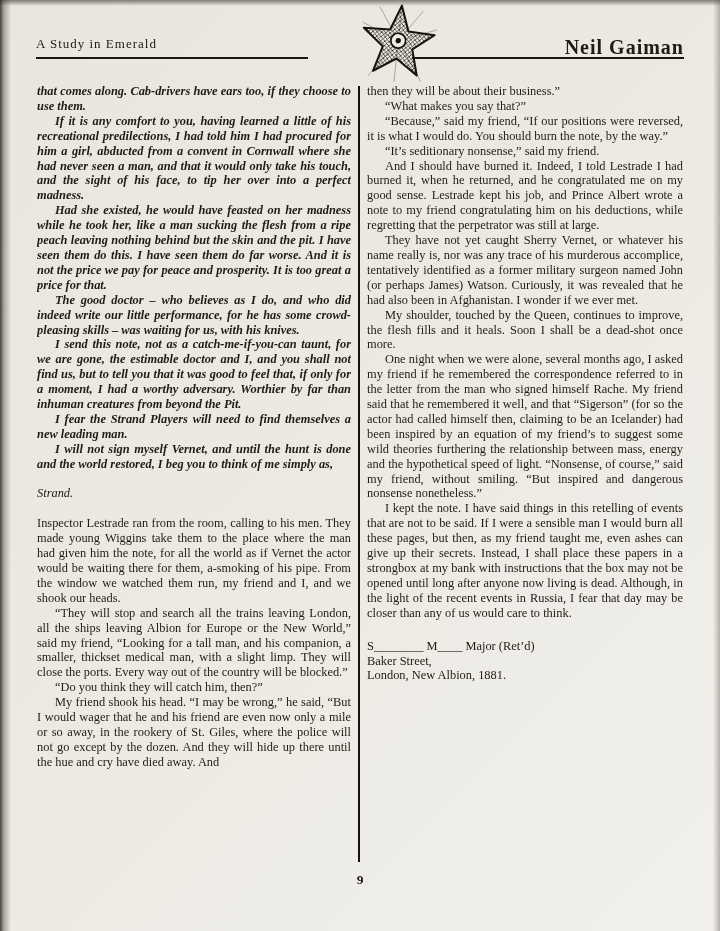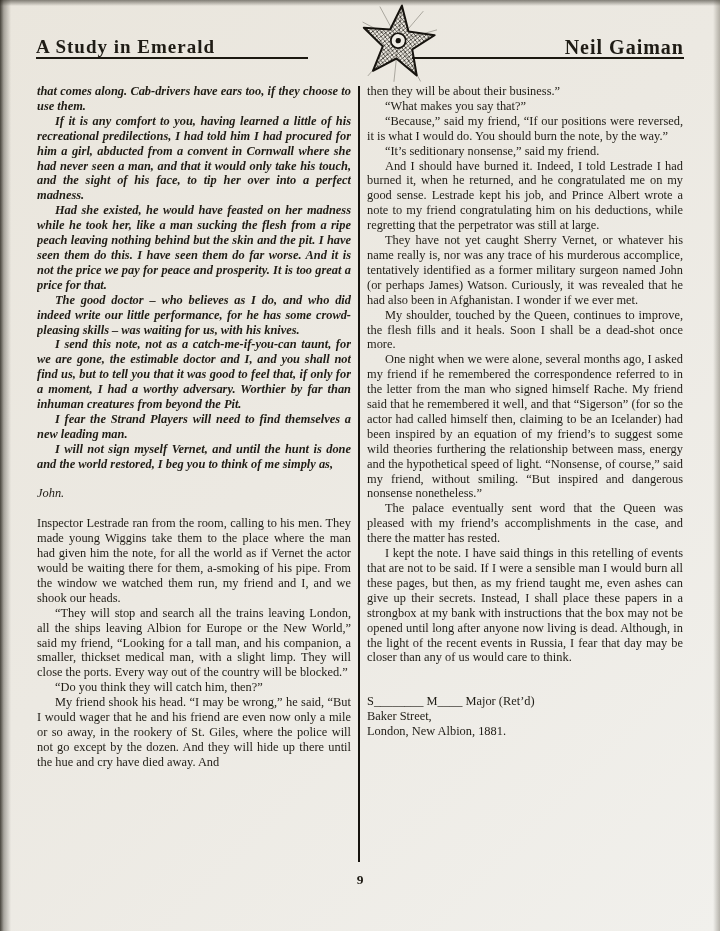--- a/index.html
+++ b/index.html
@@ -12,39 +12,39 @@
   
   .edge-left { position:absolute; left:0; top:0; width:11px; height:100%;
     background:linear-gradient(90deg, rgba(42,39,31,.85) 0%, rgba(42,39,31,.35) 35%, rgba(42,39,31,0) 100%); }
   .edge-top { position:absolute; left:0; top:0; width:100%; height:6px;
     background:linear-gradient(180deg, rgba(42,39,31,.55) 0%, rgba(42,39,31,0) 100%); }
   .edge-right { position:absolute; right:0; top:0; width:7px; height:100%;
     background:linear-gradient(270deg, rgba(90,85,72,.40) 0%, rgba(90,85,72,0) 100%); }
 
   
   .hdr { position:absolute; left:36px; top:36px; width:648px; height:26px; }
-  .hdr .title { position:absolute; left:0; top:0; font-weight:bold; font-size:19px; letter-spacing:1px; }
+  .hdr .title { position:absolute; left:0; top:0; font-weight:normal; font-size:13px; letter-spacing:1px; }
   .hdr .author { position:absolute; right:0; top:0; font-weight:bold; font-size:20px; letter-spacing:1px; }
   .rule-left  { position:absolute; left:0;  top:21px; width:272px; height:2px; background:#1b1810; }
   .rule-right { position:absolute; right:0; top:21px; width:272px; height:2px; background:#1b1810; }
   .emblem { position:absolute; left:288px; top:-32px; width:148px; height:78px; text-align:center; }
 
   
   .cols { position:absolute; left:37px; top:84px; width:648px; height:786px; display:flex; }
   .col { font-size:12.4px; line-height:14.9px; text-align:justify; overflow:hidden; height:786px; }
   .col-left  { width:314px; }
   .col-right { width:316px; }
   .divider { width:2px; height:776px; background:#16130e; margin:2px 7px 0 7px; flex:none; }
 
   .col p { margin:0; text-indent:1.45em; }
   .letter p { font-style:italic;font-weight:bold; }
   .letter p:first-child { text-indent:0; }
   .narrative p:first-child { text-indent:0; }
   .sig-rache { font-style:italic; margin:14.9px 0 !important; text-indent:0 !important; }
-  .sig-block { margin-top:29px; }
+  .sig-block { margin-top:18px; }
   .sig-block p { text-indent:0 !important; }
 
   .page-num { position:absolute; left:0; top:872px; width:720px; text-align:center;
     font-weight:bold; font-size:13.5px; }
 </style>
 </head>
 <body>
 
 <div class="page">
   <div class="edge-left"></div>
@@ -86,42 +86,41 @@
     <section class="col col-left">
       <div class="letter">
           <p>that comes along. Cab-drivers have ears too, if they choose to use them.</p>
           <p>If it is any comfort to you, having learned a little of his recreational predilections, I had told him I had procured for him a girl, abducted from a convent in Cornwall where she had never seen a man, and that it would only take his touch, and the sight of his face, to tip her over into a perfect madness.</p>
           <p>Had she existed, he would have feasted on her madness while he took her, like a man sucking the flesh from a ripe peach leaving nothing behind but the skin and the pit. I have seen them do this. I have seen them do far worse. And it is not the price we pay for peace and prosperity. It is too great a price for that.</p>
           <p>The good doctor – who believes as I do, and who did indeed write our little performance, for he has some crowd-pleasing skills – was waiting for us, with his knives.</p>
           <p>I send this note, not as a catch-me-if-you-can taunt, for we are gone, the estimable doctor and I, and you shall not find us, but to tell you that it was good to feel that, if only for a moment, I had a worthy adversary. Worthier by far than inhuman creatures from beyond the Pit.</p>
           <p>I fear the Strand Players will need to find themselves a new leading man.</p>
           <p>I will not sign myself Vernet, and until the hunt is done and the world restored, I beg you to think of me simply as,</p>
         </div>
-      <p class="sig-rache">John.</p>
+      <p class="sig-rache">Strand.</p>
       <div class="narrative">
           <p>Inspector Lestrade ran from the room, calling to his men. They made young Wiggins take them to the place where the man had given him the note, for all the world as if Vernet the actor would be waiting there for them, a-smoking of his pipe. From the window we watched them run, my friend and I, and we shook our heads.</p>
           <p>“They will stop and search all the trains leaving London, all the ships leaving Albion for Europe or the New World,” said my friend, “Looking for a tall man, and his companion, a smaller, thickset medical man, with a slight limp. They will close the ports. Every way out of the country will be blocked.”</p>
           <p>“Do you think they will catch him, then?”</p>
           <p>My friend shook his head. “I may be wrong,” he said, “But I would wager that he and his friend are even now only a mile or so away, in the rookery of St. Giles, where the police will not go except by the dozen. And they will hide up there until the hue and cry have died away. And</p>
         </div>
     </section>
 
     <div class="divider"></div>
 
     <section class="col col-right">
       <div class="narrative">
           <p>then they will be about their business.”</p>
           <p>“What makes you say that?”</p>
           <p>“Because,” said my friend, “If our positions were reversed, it is what I would do. You should burn the note, by the way.”</p>
           <p>“It’s seditionary nonsense,” said my friend.</p>
           <p>And I should have burned it. Indeed, I told Lestrade I had burned it, when he returned, and he congratulated me on my good sense. Lestrade kept his job, and Prince Albert wrote a note to my friend congratulating him on his deductions, while regretting that the perpetrator was still at large.</p>
           <p>They have not yet caught Sherry Vernet, or whatever his name really is, nor was any trace of his murderous accomplice, tentatively identified as a former military surgeon named John (or perhaps James) Watson. Curiously, it was revealed that he had also been in Afghanistan. I wonder if we ever met.</p>
           <p>My shoulder, touched by the Queen, continues to improve, the flesh fills and it heals. Soon I shall be a dead-shot once more.</p>
           <p>One night when we were alone, several months ago, I asked my friend if he remembered the correspondence referred to in the letter from the man who signed himself Rache. My friend said that he remembered it well, and that “Sigerson” (for so the actor had called himself then, claiming to be an Icelander) had been inspired by an equation of my friend’s to suggest some wild theories furthering the relationship between mass, energy and the hypothetical speed of light. “Nonsense, of course,” said my friend, without smiling. “But inspired and dangerous nonsense nonetheless.”</p>
-          <p>The palace eventually sent word that the Queen was pleased with my friend’s accomplishments in the case, and there the matter has rested.</p>
           <p>I kept the note. I have said things in this retelling of events that are not to be said. If I were a sensible man I would burn all these pages, but then, as my friend taught me, even ashes can give up their secrets. Instead, I shall place these papers in a strongbox at my bank with instructions that the box may not be opened until long after anyone now living is dead. Although, in the light of the recent events in Russia, I fear that day may be closer than any of us would care to think.</p>
         </div>
       <div class="sig-block">
           <p>S________ M____ Major (Ret’d)</p>
           <p>Baker Street,</p>
           <p>London, New Albion, 1881.</p>
         </div>
     </section>
   </main>
 

